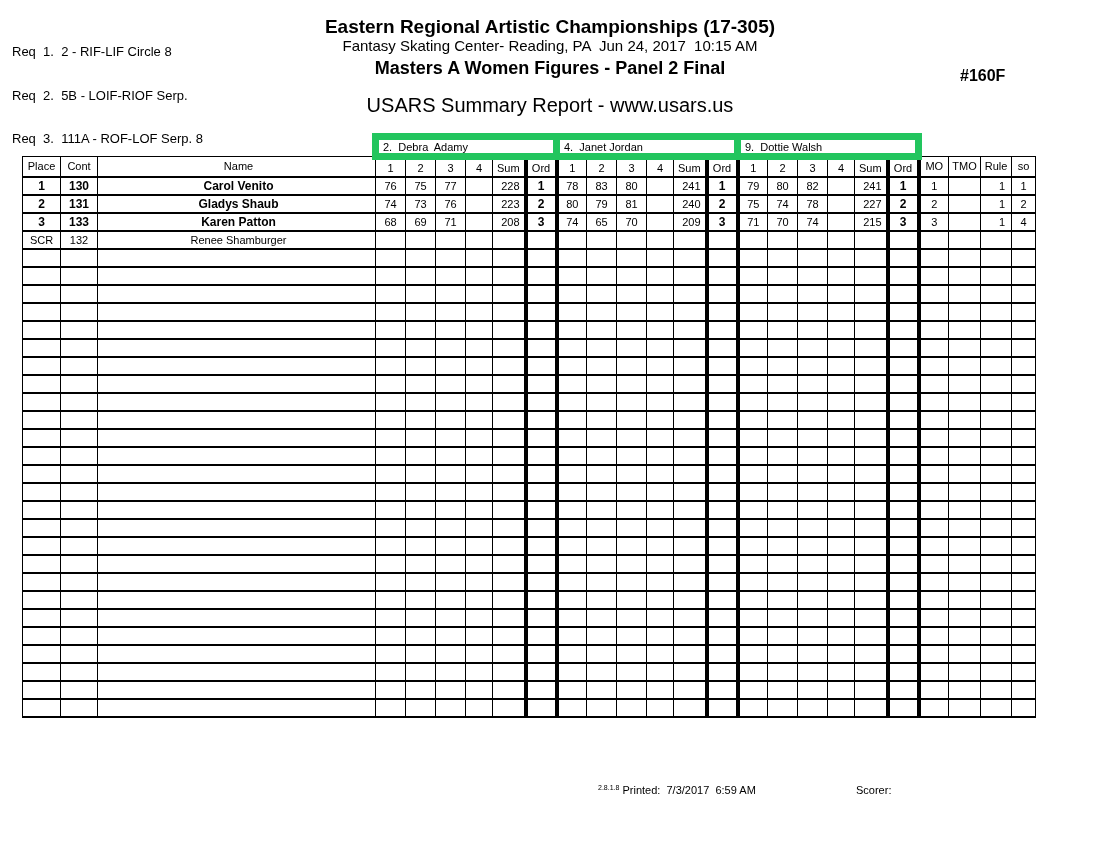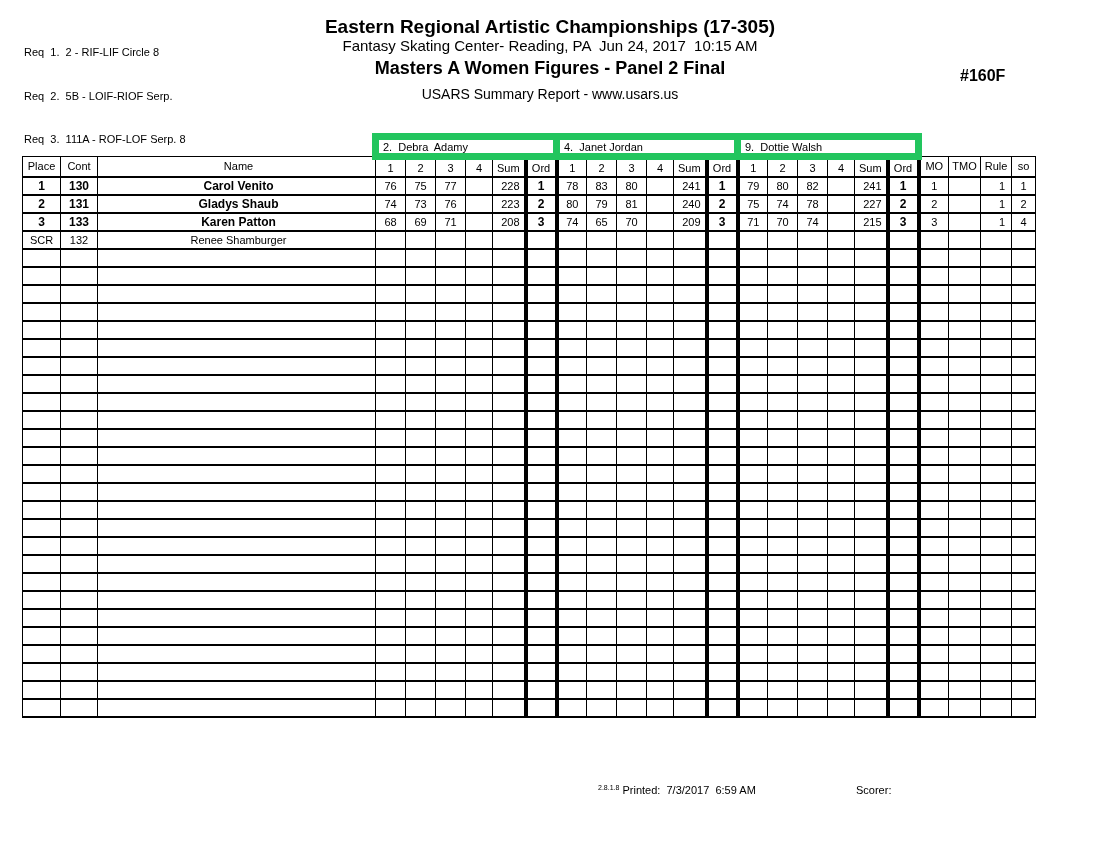--- a/index.html
+++ b/index.html
@@ -4,28 +4,28 @@
 <style>
   * { box-sizing: border-box; }
   html, body { margin: 0; padding: 0; }
   body {
     width: 1100px; height: 850px;
     background: #ffffff; color: #000000;
     font-family: "Liberation Sans", sans-serif;
     position: relative; overflow: hidden;
   }
   .req-block {
-    position: absolute; left: 24px; top: 16px;
-    font-size: 11px; line-height: 14.5px; white-space: pre;
+    position: absolute; left: 12px; top: 16px;
+    font-size: 13px; line-height: 14.5px; white-space: pre;
   }
   .hdr { position: absolute; top: 17px; left: 0; width: 100%; text-align: center; }
   .hdr .t1 { font-size: 19px; font-weight: bold; line-height: 20px; }
   .hdr .t2 { font-size: 15px; line-height: 18px; white-space: pre; }
   .hdr .t3 { font-size: 18px; font-weight: bold; line-height: 22px; margin-top: 2px; }
-  .hdr .t4 { font-size: 14px; line-height: 20px; margin-top: 5px; }
+  .hdr .t4 { font-size: 20px; line-height: 20px; margin-top: 16px; }
   .docnum { position: absolute; left: 960px; top: 23px; font-size: 16px; font-weight: bold; margin-top: 44px; }
 
   .tablewrap { position: absolute; left: 22px; top: 133px; }
   table { border-collapse: collapse; table-layout: fixed; }
   td, th { padding: 0 2px; font-size: 11px; overflow: hidden; vertical-align: middle; white-space: nowrap; }
 
   tr.judge-row td.judgebox {
     border: 7px solid #22c55e; height: 20px;
     text-align: left; padding-left: 4px; white-space: pre; font-size: 11px;
   }

